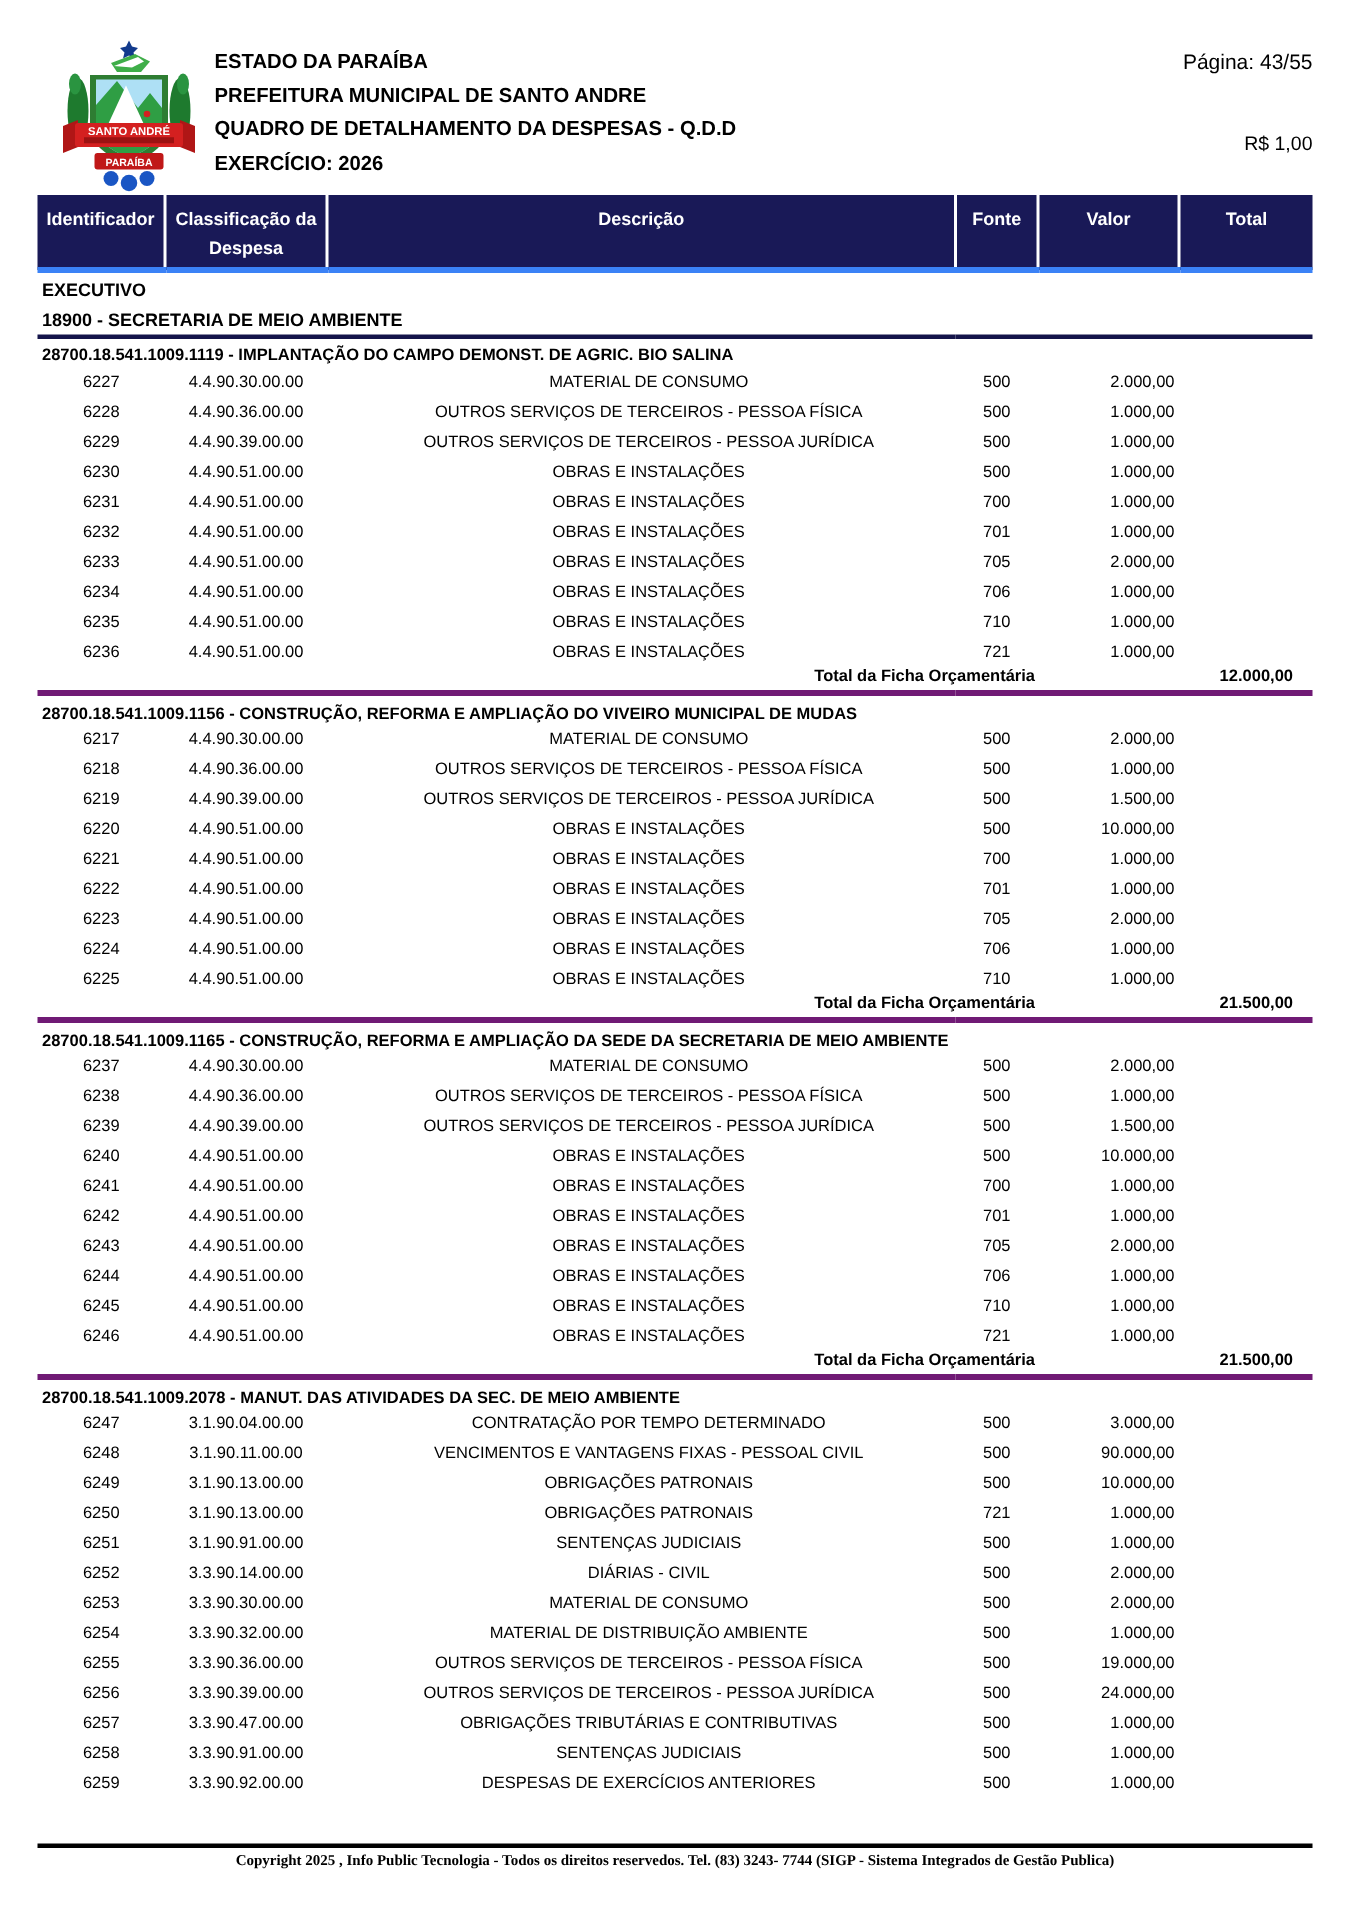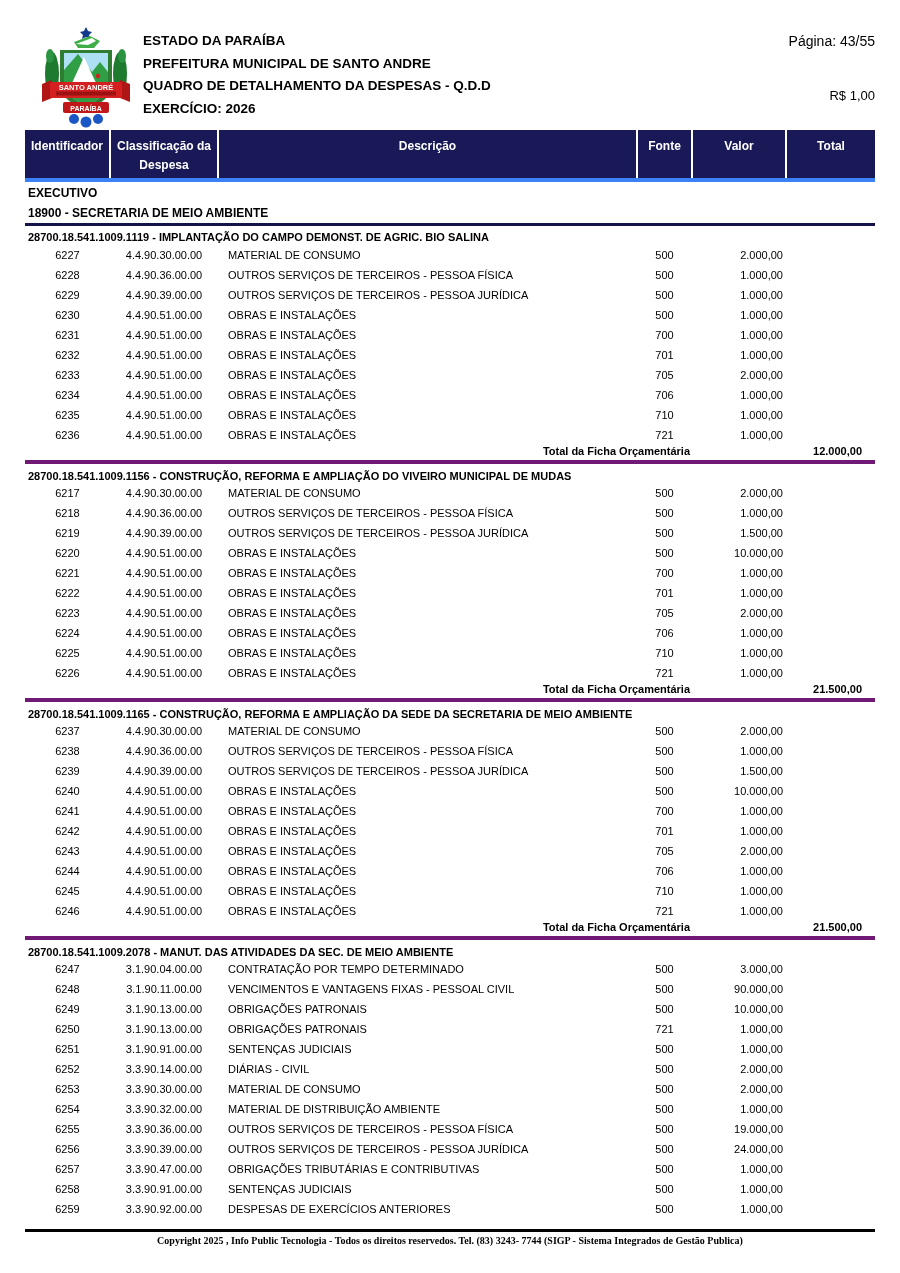--- a/index.html
+++ b/index.html
@@ -29,21 +29,21 @@
 
   tbody td { font-size:11px; height:20px; vertical-align:middle; }
 
   .power-cell { font-weight:bold; font-size:12px; height:23px; padding-left:3px; }
   .org-row td { font-weight:bold; font-size:12px; height:21px; padding-left:3px;
                 border-bottom:3px solid #14144a; }
   .section-title td { font-weight:bold; font-size:11px; height:21px; padding-left:3px; padding-top:4px; }
 
   .c-id { text-align:center; }
   .c-class { text-align:center; }
-  .c-desc { text-align:left; padding-left:10px; }
+  .c-desc { text-align:center; padding-left:10px; }
   .c-fonte { text-align:center; }
   .c-valor { text-align:right; padding-right:3px; }
   .c-total { text-align:right; padding-right:13px; }
 
   .total-row td { font-weight:bold; height:16px; border-bottom:4px solid #701a75;
                   padding-bottom:3px; }
   .total-label { text-align:right; padding-right:2px; }
 
   
   .footer { position:absolute; left:25px; top:1229px; width:850px;
@@ -284,28 +284,20 @@
           <td class="c-total"></td>
         </tr>
         <tr class="data-row">
           <td class="c-id">6225</td>
           <td class="c-class">4.4.90.51.00.00</td>
           <td class="c-desc">OBRAS E INSTALAÇÕES</td>
           <td class="c-fonte">710</td>
           <td class="c-valor">1.000,00</td>
           <td class="c-total"></td>
         </tr>
-        <tr class="data-row">
-          <td class="c-id">6226</td>
-          <td class="c-class">4.4.90.51.00.00</td>
-          <td class="c-desc">OBRAS E INSTALAÇÕES</td>
-          <td class="c-fonte">721</td>
-          <td class="c-valor">1.000,00</td>
-          <td class="c-total"></td>
-        </tr>
         <tr class="total-row">
           <td class="total-label" colspan="4">Total da Ficha Orçamentária</td>
           <td class="c-valor"></td>
           <td class="c-total">21.500,00</td>
         </tr>
         <tr class="section-title">
           <td colspan="6">28700.18.541.1009.1165 - CONSTRUÇÃO, REFORMA E AMPLIAÇÃO DA SEDE DA SECRETARIA DE MEIO AMBIENTE</td>
         </tr>
         <tr class="data-row">
           <td class="c-id">6237</td>

